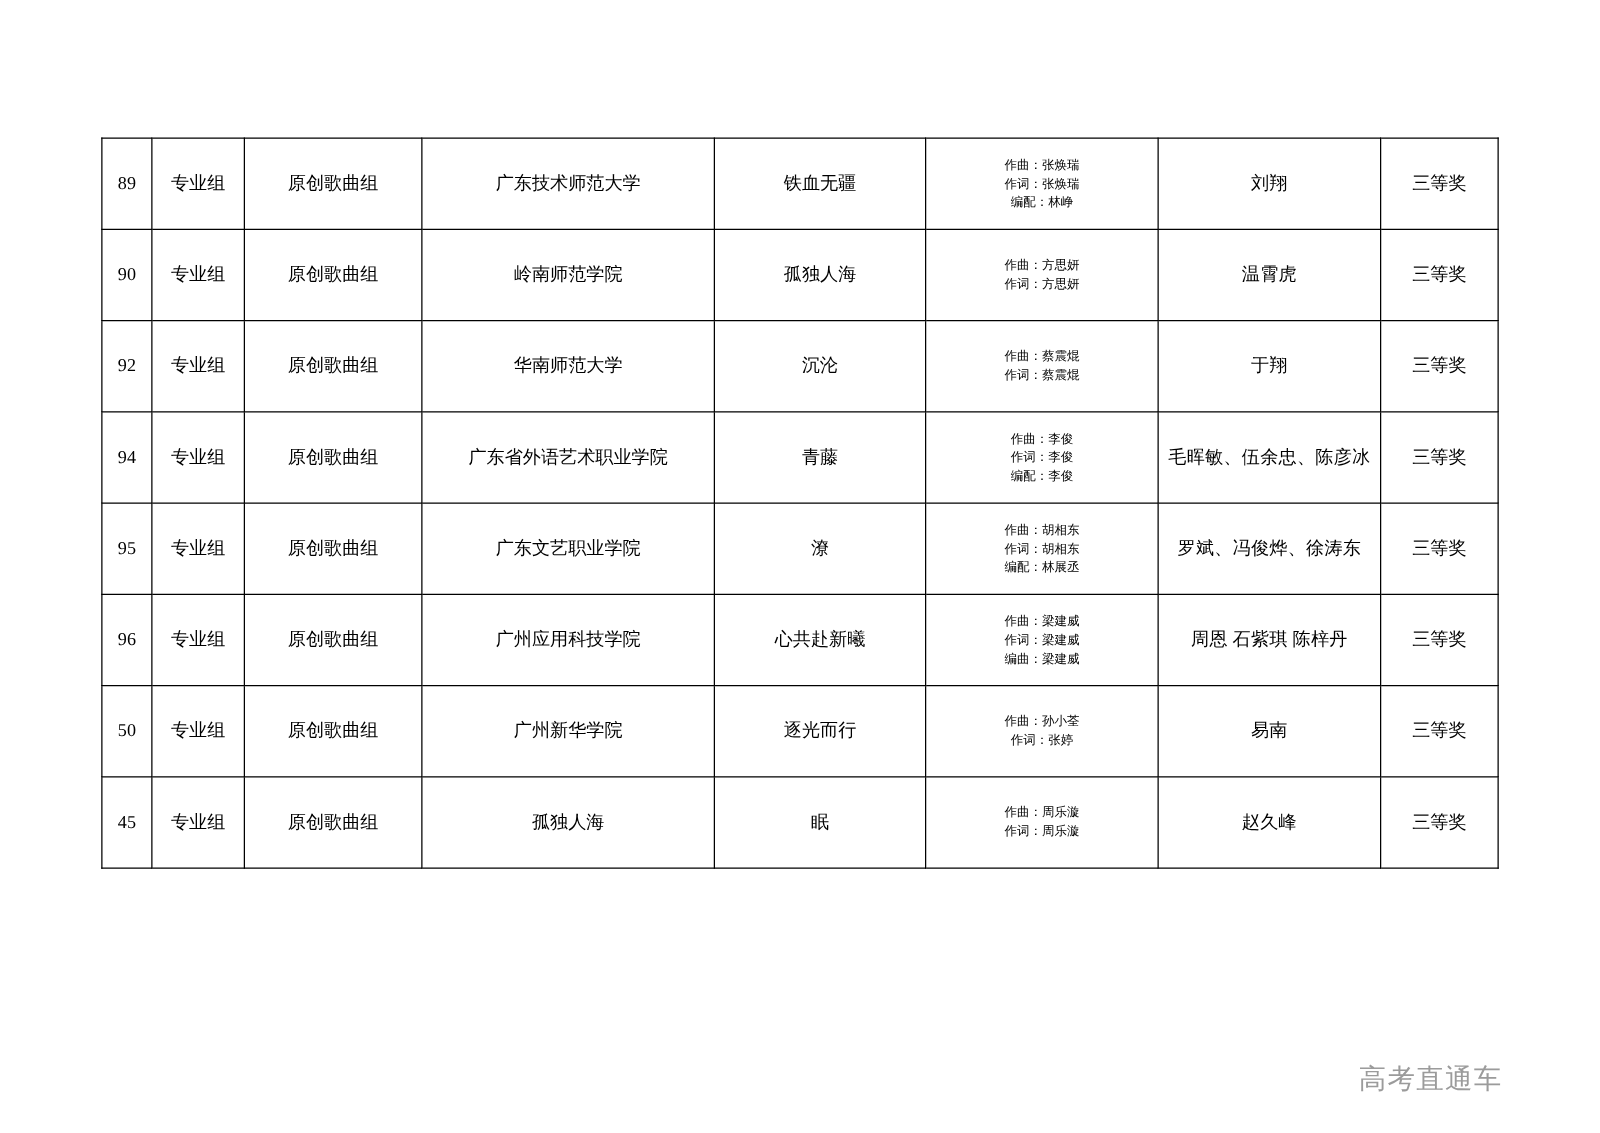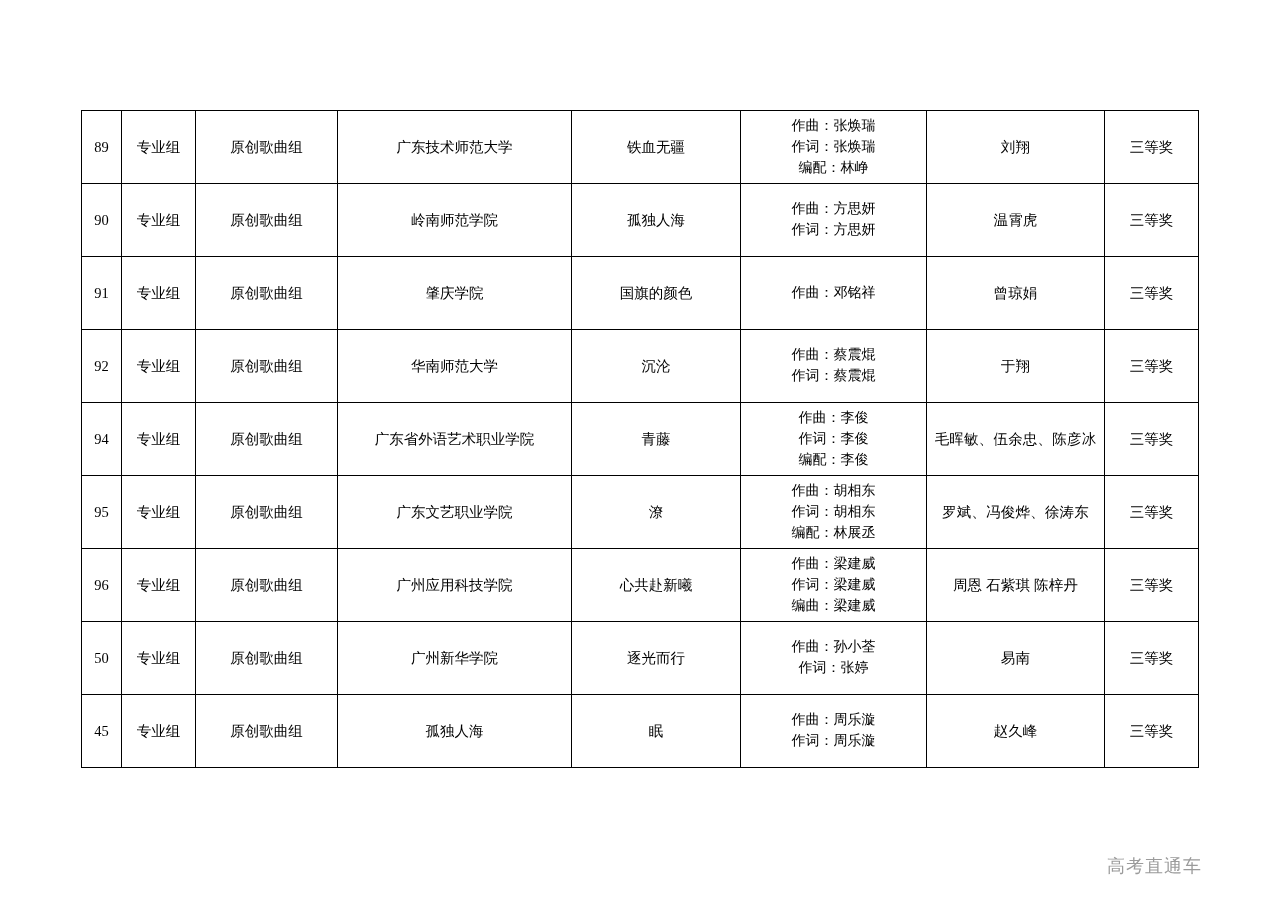--- a/index.html
+++ b/index.html
@@ -46,33 +46,32 @@
   col.c-work   { width: 169px; }
   col.c-credit { width: 186px; }
   col.c-perf   { width: 178px; }
   col.c-award  { width: 94px; }
 
   .row-tall td { height: 64px; }
 
   .credit-lines {
     display: block;
     white-space: pre-line;
-    font-size: 14px;
+    font-size: 10px;
     line-height: 1.5;
-    font-family: Liberation Mono, monospace;
   }
   .perf-cell {
     font-size: 14.5px;
     letter-spacing: 0.2px;
   }
   .watermark {
     position: absolute;
     right: 78px;
     bottom: 28px;
-    font-size: 18px;
+    font-size: 22px;
     color: #8a8a8a;
     font-family: "Liberation Sans", sans-serif;
     letter-spacing: 1px;
     opacity: 0.85;
   }
 </style>
 </head>
 <body>
 
 <div class="page">
@@ -112,32 +111,20 @@
         <td>岭南师范学院</td>
         <td>孤独人海</td>
         <td>
             <span class="credit-lines">作曲：方思妍
 作词：方思妍</span>
           </td>
         <td class="perf-cell">温霄虎</td>
         <td>三等奖</td>
       </tr>
 
-      <tr class="row-tall">
-        <td>91</td>
-        <td>专业组</td>
-        <td>原创歌曲组</td>
-        <td>肇庆学院</td>
-        <td>国旗的颜色</td>
-        <td>
-            <span class="credit-lines">作曲：邓铭祥</span>
-          </td>
-        <td class="perf-cell">曾琼娟</td>
-        <td>三等奖</td>
-      </tr>
 
       <tr class="row-tall">
         <td>92</td>
         <td>专业组</td>
         <td>原创歌曲组</td>
         <td>华南师范大学</td>
         <td>沉沦</td>
         <td>
             <span class="credit-lines">作曲：蔡震焜
 作词：蔡震焜</span>

